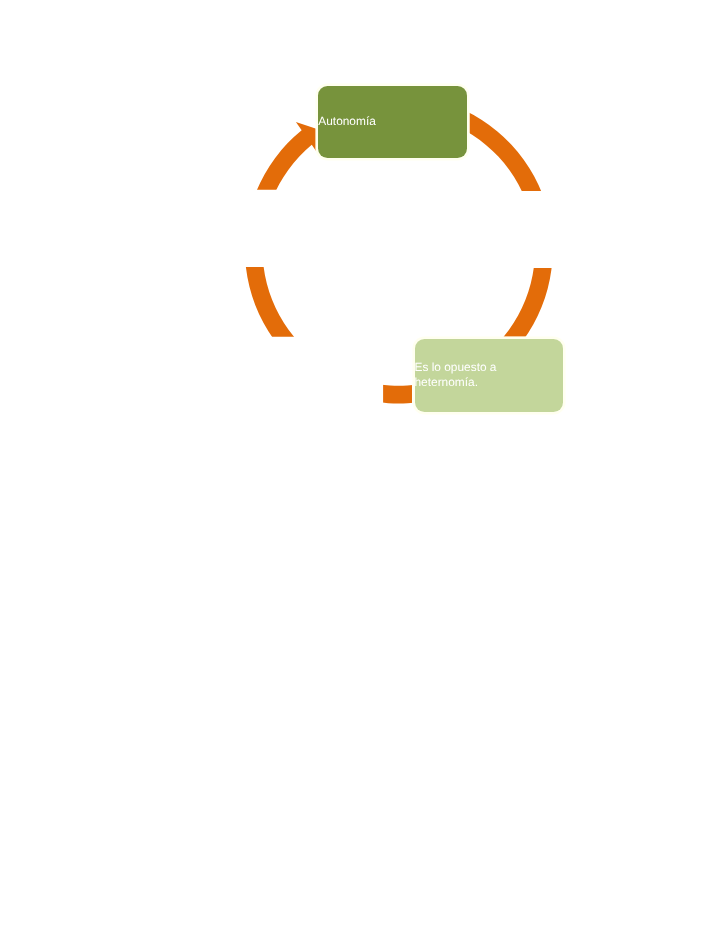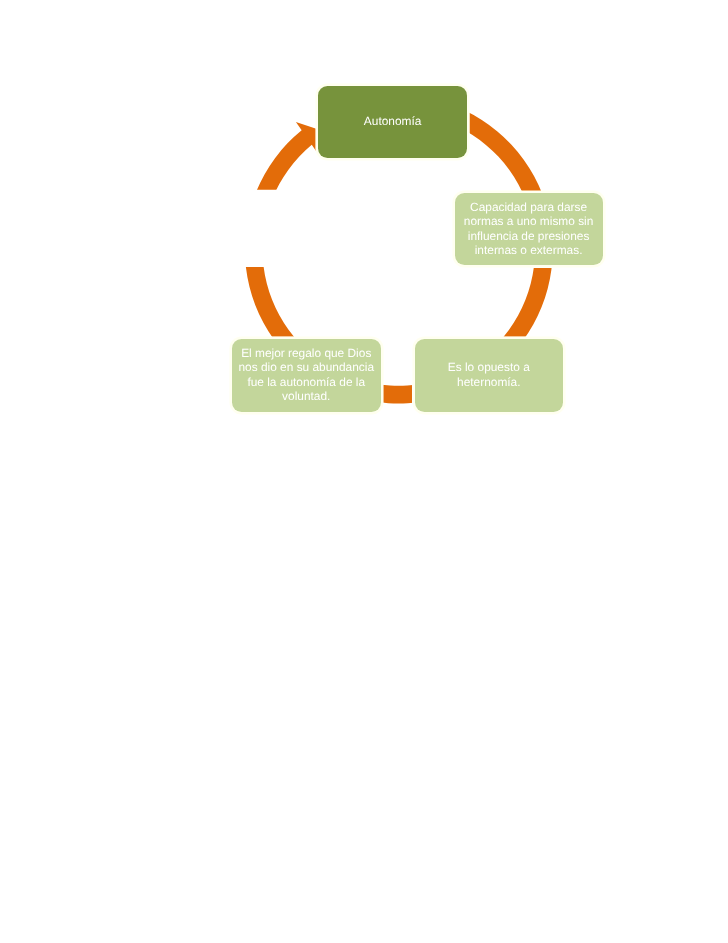--- a/index.html
+++ b/index.html
@@ -13,21 +13,21 @@
     text-rendering:geometricPrecision;
   }
   #page    { position:relative; width:728px; height:943px; background:#FFFFFF; }
   #diagram { position:absolute; left:0; top:0; width:728px; height:943px; }
   svg.ring { position:absolute; left:0; top:0; width:728px; height:943px; }
   .node {
     position:absolute;
     box-sizing:border-box;
     border-radius:9.5px;
     display:flex; align-items:center; justify-content:center;
-    text-align:center;
+    text-align:left;
     color:#FFFFFF;
     box-shadow:0 0 0 2.5px #FFFFF0;
   }
   .node .txt { display:block; width:100%; position:relative; top:-0.6px; transform:translateZ(0); }
   .node .ln  { display:block; white-space:nowrap; line-height:14.5px; }
   .hub       { background:#77933C; font-size:11.9px; }
   .leaf      { background:#C3D69B; font-size:11.9px; }
 </style>
 </head>
 <body>
@@ -50,40 +50,24 @@
         <path d="M 333.76 110.12 A 153.9 153.9 0 1 1 301.65 130.24 L 295.9 122 L 317.02 129.12 L 316.4 151.4 L 311.77 144.76 A 136.25 136.25 0 1 0 341.22 126.12 Z"></path>
       </g>
     </svg>
 
     <div class="node hub" style="left:318.3px; top:85.6px; width:148.65px; height:72.9px;">
       <span class="txt">
           <span class="ln">Autonomía</span>
         </span>
     </div>
 
-    <div class="node leaf" style="left:454.5px; top:193.4px; width:148.2px; height:72.1px;">
-      <span class="txt">
-          <span class="ln">Capacidad para darse</span>
-          <span class="ln">normas a uno mismo sin</span>
-          <span class="ln">influencia de presiones</span>
-          <span class="ln">internas o extermas.</span>
-        </span>
-    </div>
 
     <div class="node leaf" style="left:414.5px; top:339.2px; width:148.6px; height:72.5px;">
       <span class="txt">
           <span class="ln">Es lo opuesto a</span>
           <span class="ln">heternomía.</span>
         </span>
     </div>
 
-    <div class="node leaf" style="left:231.9px; top:339.2px; width:148.7px; height:72.5px;">
-      <span class="txt">
-          <span class="ln">El mejor regalo que Dios</span>
-          <span class="ln">nos dio en su abundancia</span>
-          <span class="ln">fue la autonomía de la</span>
-          <span class="ln">voluntad.</span>
-        </span>
-    </div>
 
 
   </div>
 </div>
 
 </body></html>

